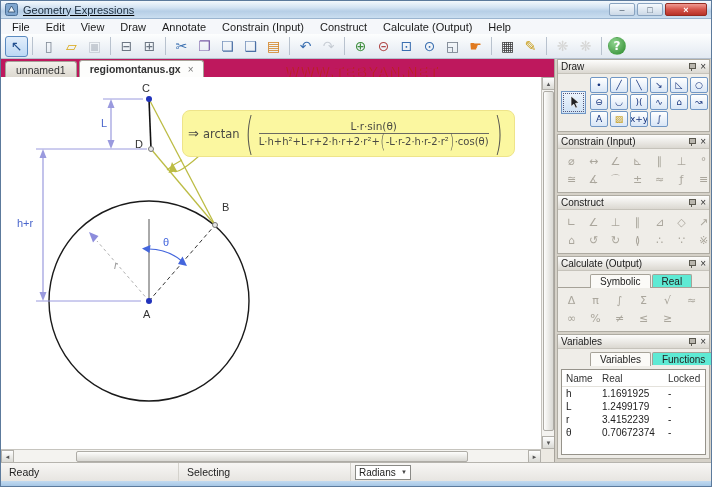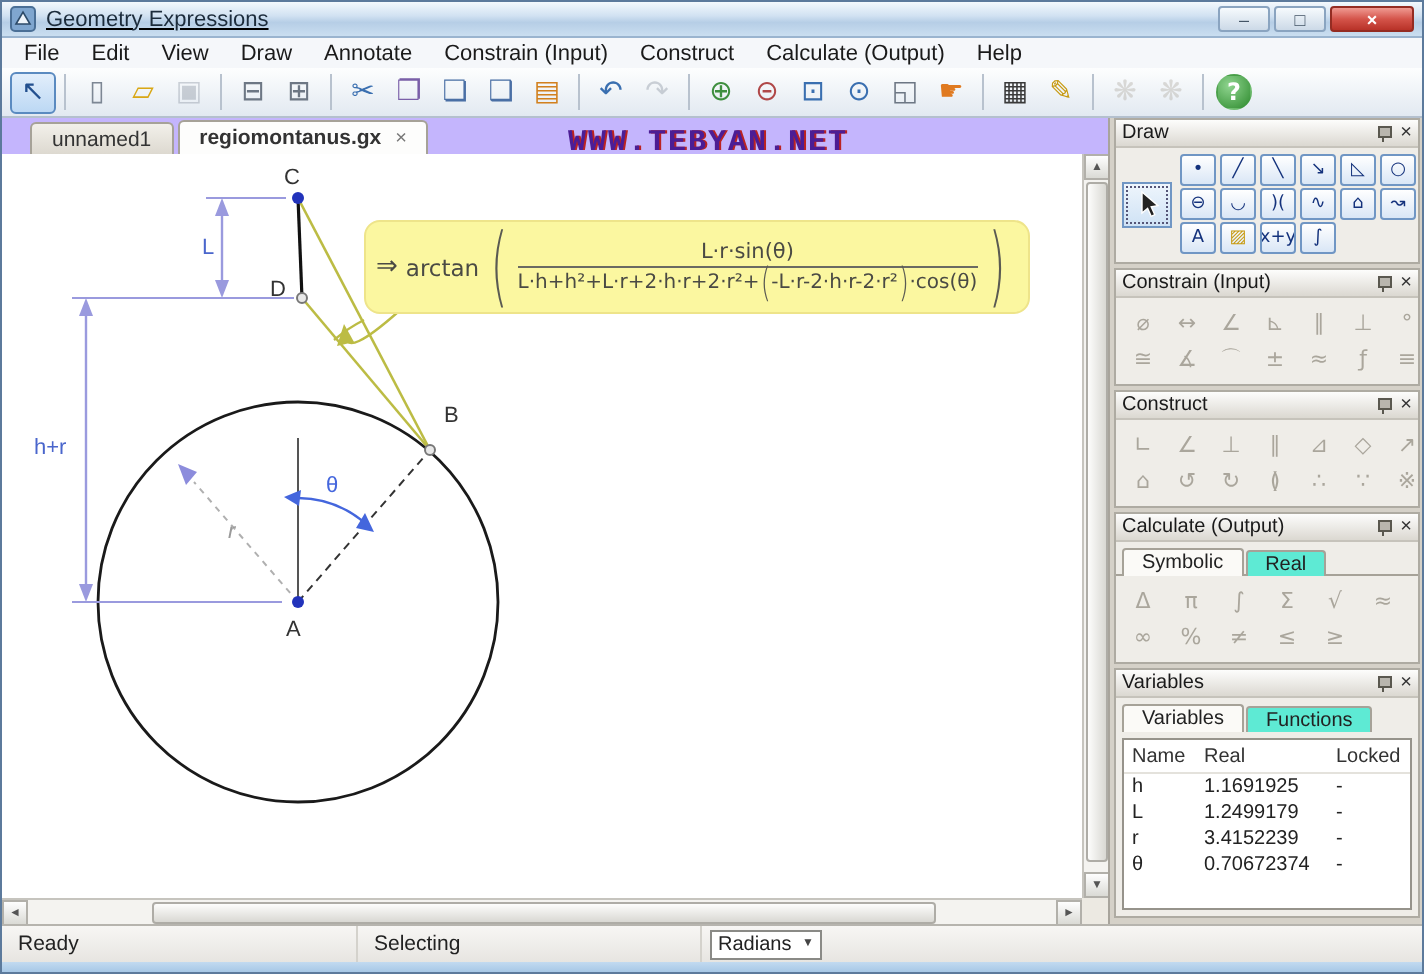--- a/index.html
+++ b/index.html
@@ -33,30 +33,30 @@
     justify-content:center; font-family:"DejaVu Sans",sans-serif; cursor:default; }
   .tb-btn.active { border-color:#5a8ac0; background:linear-gradient(#e2eefb,#bcd8f4); }
   .tb-btn.disabled { opacity:.4; }
   .tb-btn.help { width:18px; height:18px; border-radius:50%;
     background:radial-gradient(circle at 35% 30%,#8fd48f,#2e8b2e); font-weight:bold;
     font-size:12px; margin-left:2px; }
   .tb-sep { width:1px; height:18px; background:#b8c2ce; margin:0 4px; flex:none; }
 
   
   .tabstrip { position:absolute; left:0; top:58px; width:553px; height:18px;
-    background:#c4b5fd; display:flex; align-items:flex-end; padding-left:14px; }
+    background:#be185d; display:flex; align-items:flex-end; padding-left:4px; }
   .tab { height:16px; padding:0 10px; font-size:10.5px; color:#333; display:flex;
     align-items:center; background:linear-gradient(#f2f0ea,#ddd9d0);
     border:1px solid #a6a298; border-bottom:none; border-radius:3px 3px 0 0;
     margin-right:2px; cursor:default; }
   .tab.active { background:#fdfdfc; height:17px; font-weight:bold; }
   .tab-close { margin-left:7px; color:#777; font-size:10px; font-weight:normal; }
   .watermark { position:absolute; left:283px; top:62px; z-index:30;
-    font-family:Liberation Mono, monospace; font-weight:bold; font-size:15px;
-    letter-spacing:1px; color:#4c1d95; text-shadow:1px 0 0 #bb2222; }
+    font-family:Liberation Sans, sans-serif; font-weight:bold; font-size:15px;
+    letter-spacing:1px; color:#be185d; text-shadow:1px 0 0 #bb2222; }
 
   
   .canvas { position:absolute; left:0; top:76px; width:540px; height:372px; background:#fff; }
 
   
   .formula-box { position:absolute; left:181px; top:109px; width:333px; height:47px;
     background:#fbf7a0; border:1px solid #eee48a; border-radius:8px; display:flex;
     align-items:center; padding:1px 6px 1px 5px; color:#4a4a44;
     font-family:"DejaVu Sans",sans-serif; z-index:10; }
   .f-arrow { font-size:13px; margin-right:2px; }
@@ -103,21 +103,21 @@
   .tool-btn { width:18px; height:16px; font-size:9px; color:#14327c;
     background:linear-gradient(#ffffff,#d9e6f6); border:1px solid #7096c4; border-radius:2px;
     display:flex; align-items:center; justify-content:center; overflow:hidden;
     font-family:"DejaVu Sans",sans-serif; cursor:default; padding:0; }
   .gray-grid { display:grid; grid-template-columns:repeat(7,20px); gap:2px; padding:4px 3px 5px 4px; }
   .gray-grid.six { grid-template-columns:repeat(6,22px); }
   .tool-gray { width:19px; height:16px; font-size:11px; color:#aaa69c; background:none;
     border:none; display:flex; align-items:center; justify-content:center;
     font-family:"DejaVu Sans",sans-serif; cursor:default; }
 
-  .mini-tabs { display:flex; align-items:flex-end; padding:3px 3px 0 3px; height:17px; }
+  .mini-tabs { display:flex; padding:3px 3px 0 3px; height:17px;margin-left:29px; }
   .mini-tab { font-size:10px; color:#222; padding:0 9px; height:13px; display:flex; align-items:center;
     background:#5eead4; border:1px solid #a6a298; border-bottom:none; border-radius:2px 2px 0 0;
     margin-right:1px; cursor:default; }
   .mini-tab.active { background:#fbfaf7; height:14px; }
   .tab-pane { border-top:1px solid #a6a298; margin-top:-1px; }
 
   .var-table { background:#fff; border:1px solid #96938b; margin:3px; height:86px;
     font-size:10px; color:#222; overflow:hidden; }
   .var-head { display:flex; padding:3px 4px 2px 4px; border-bottom:1px solid #e4e2dc; color:#333; }
   .var-row { display:flex; padding:1px 4px; }

